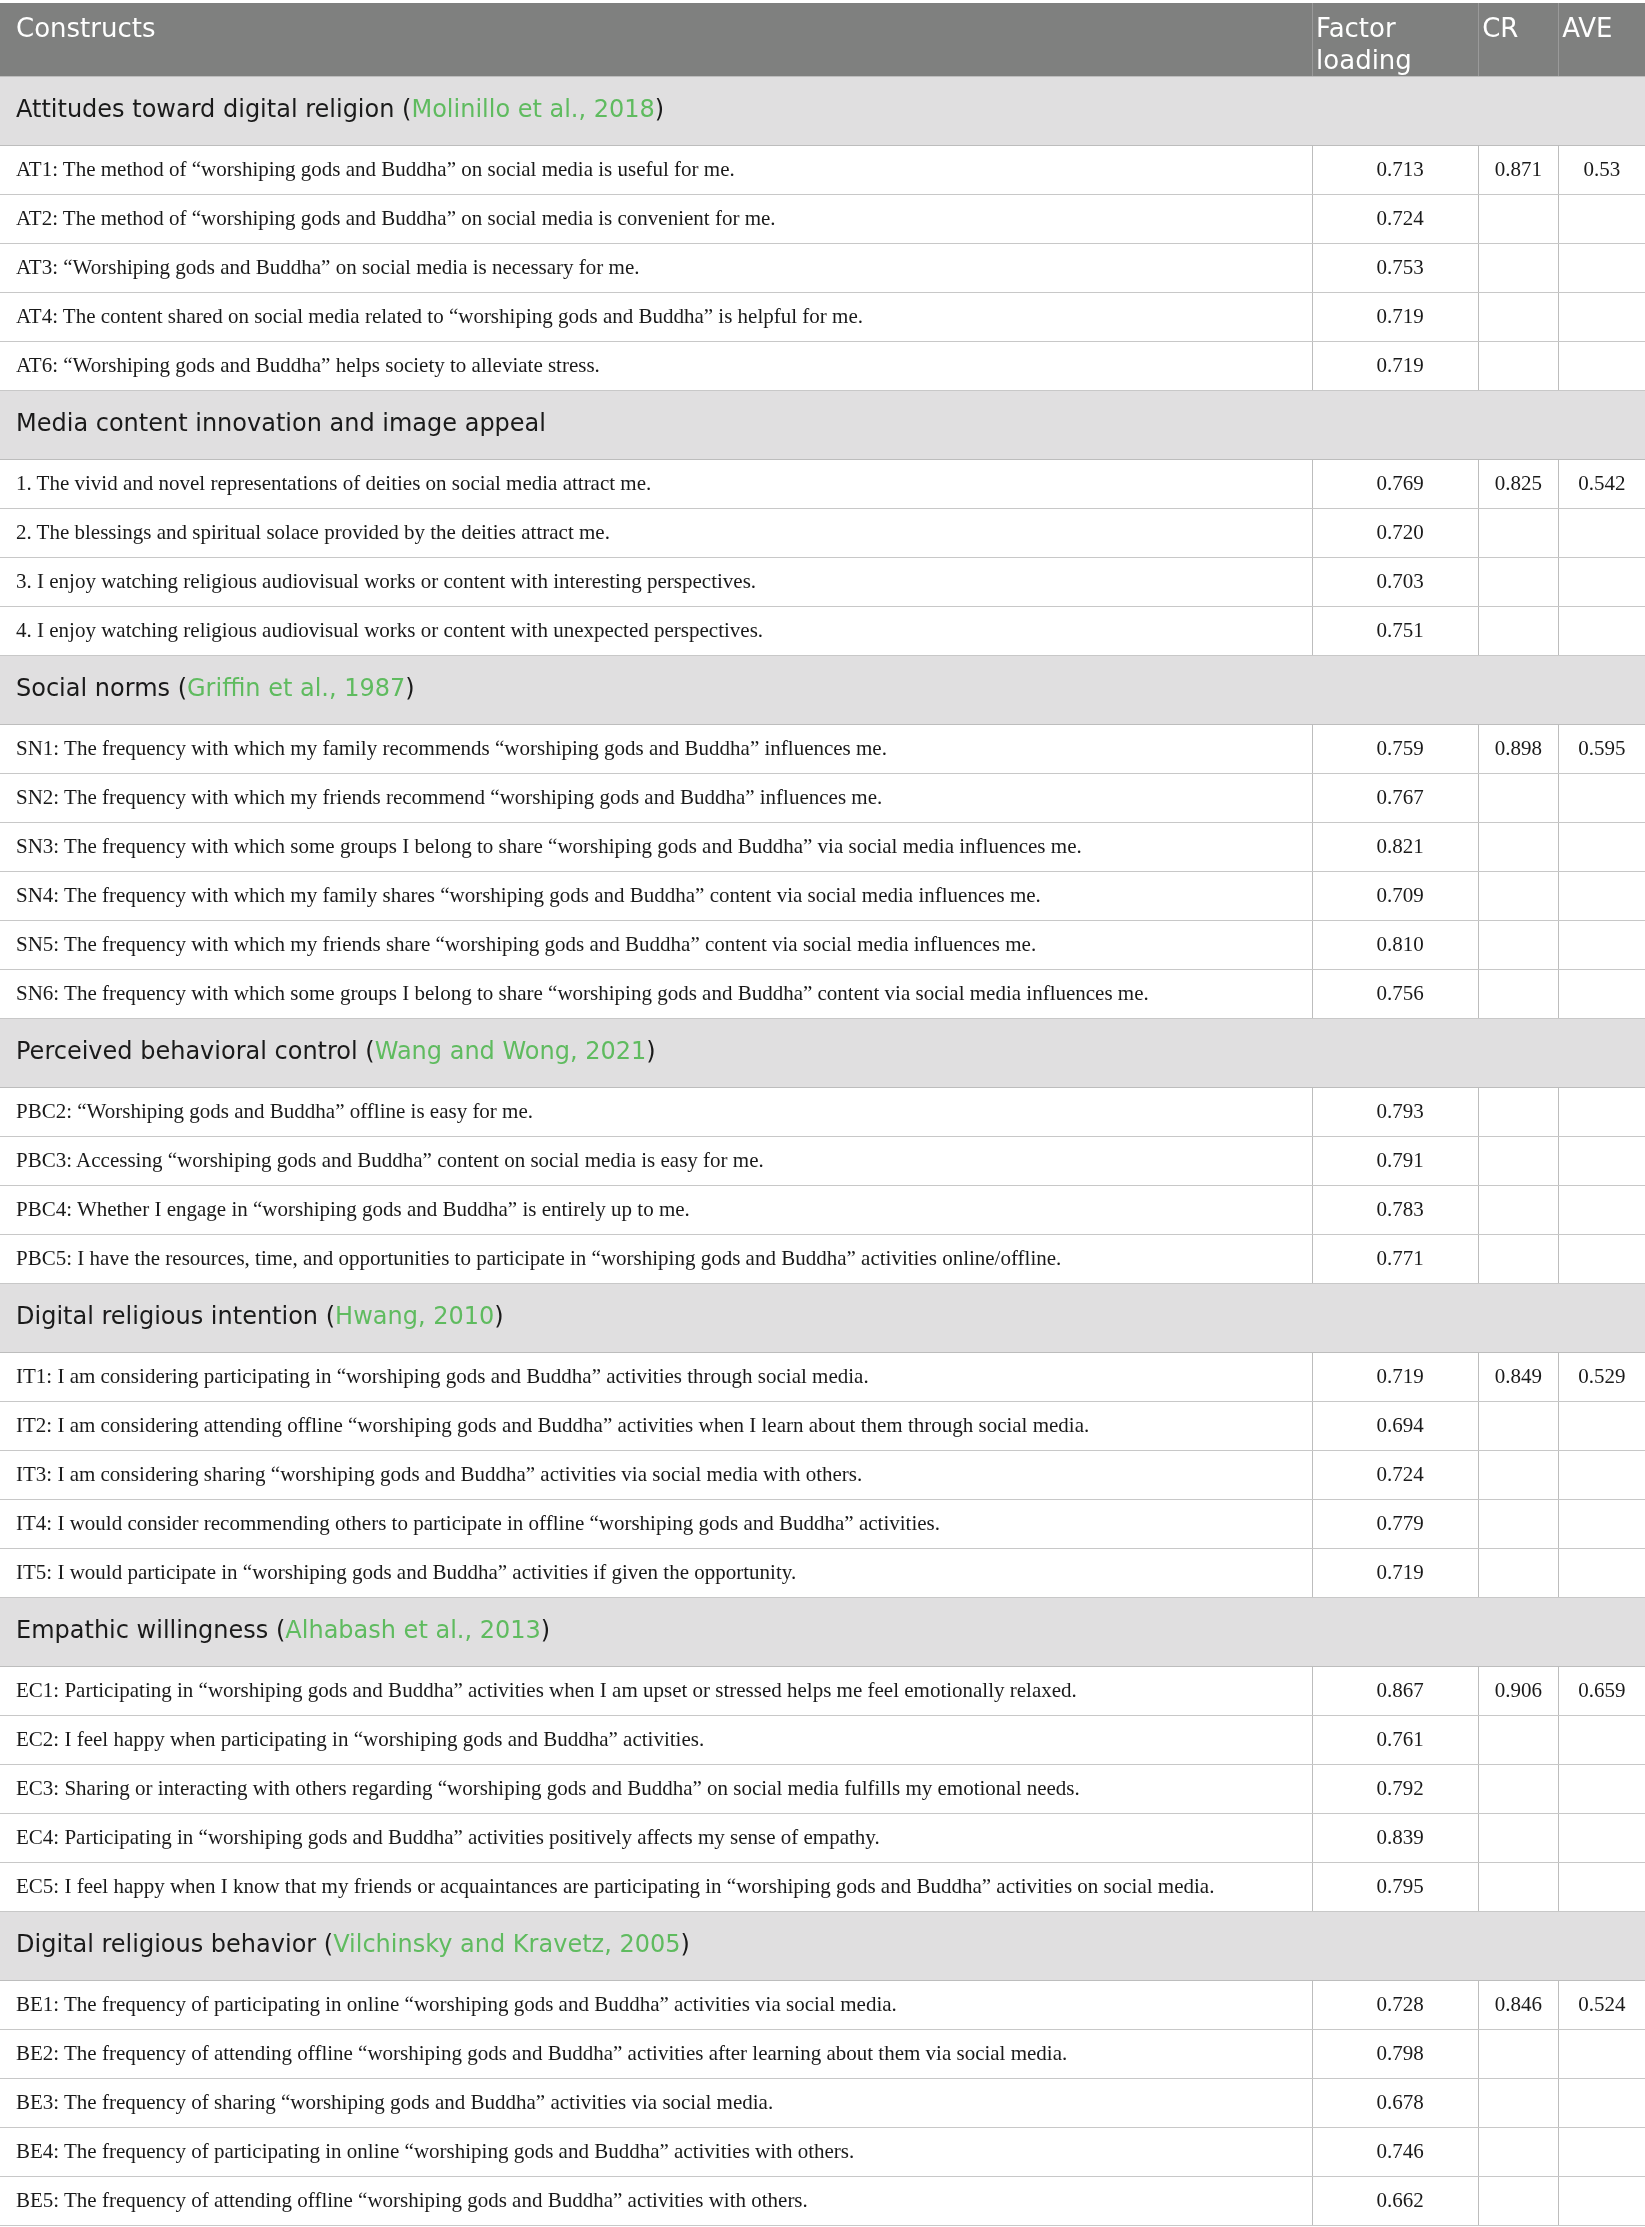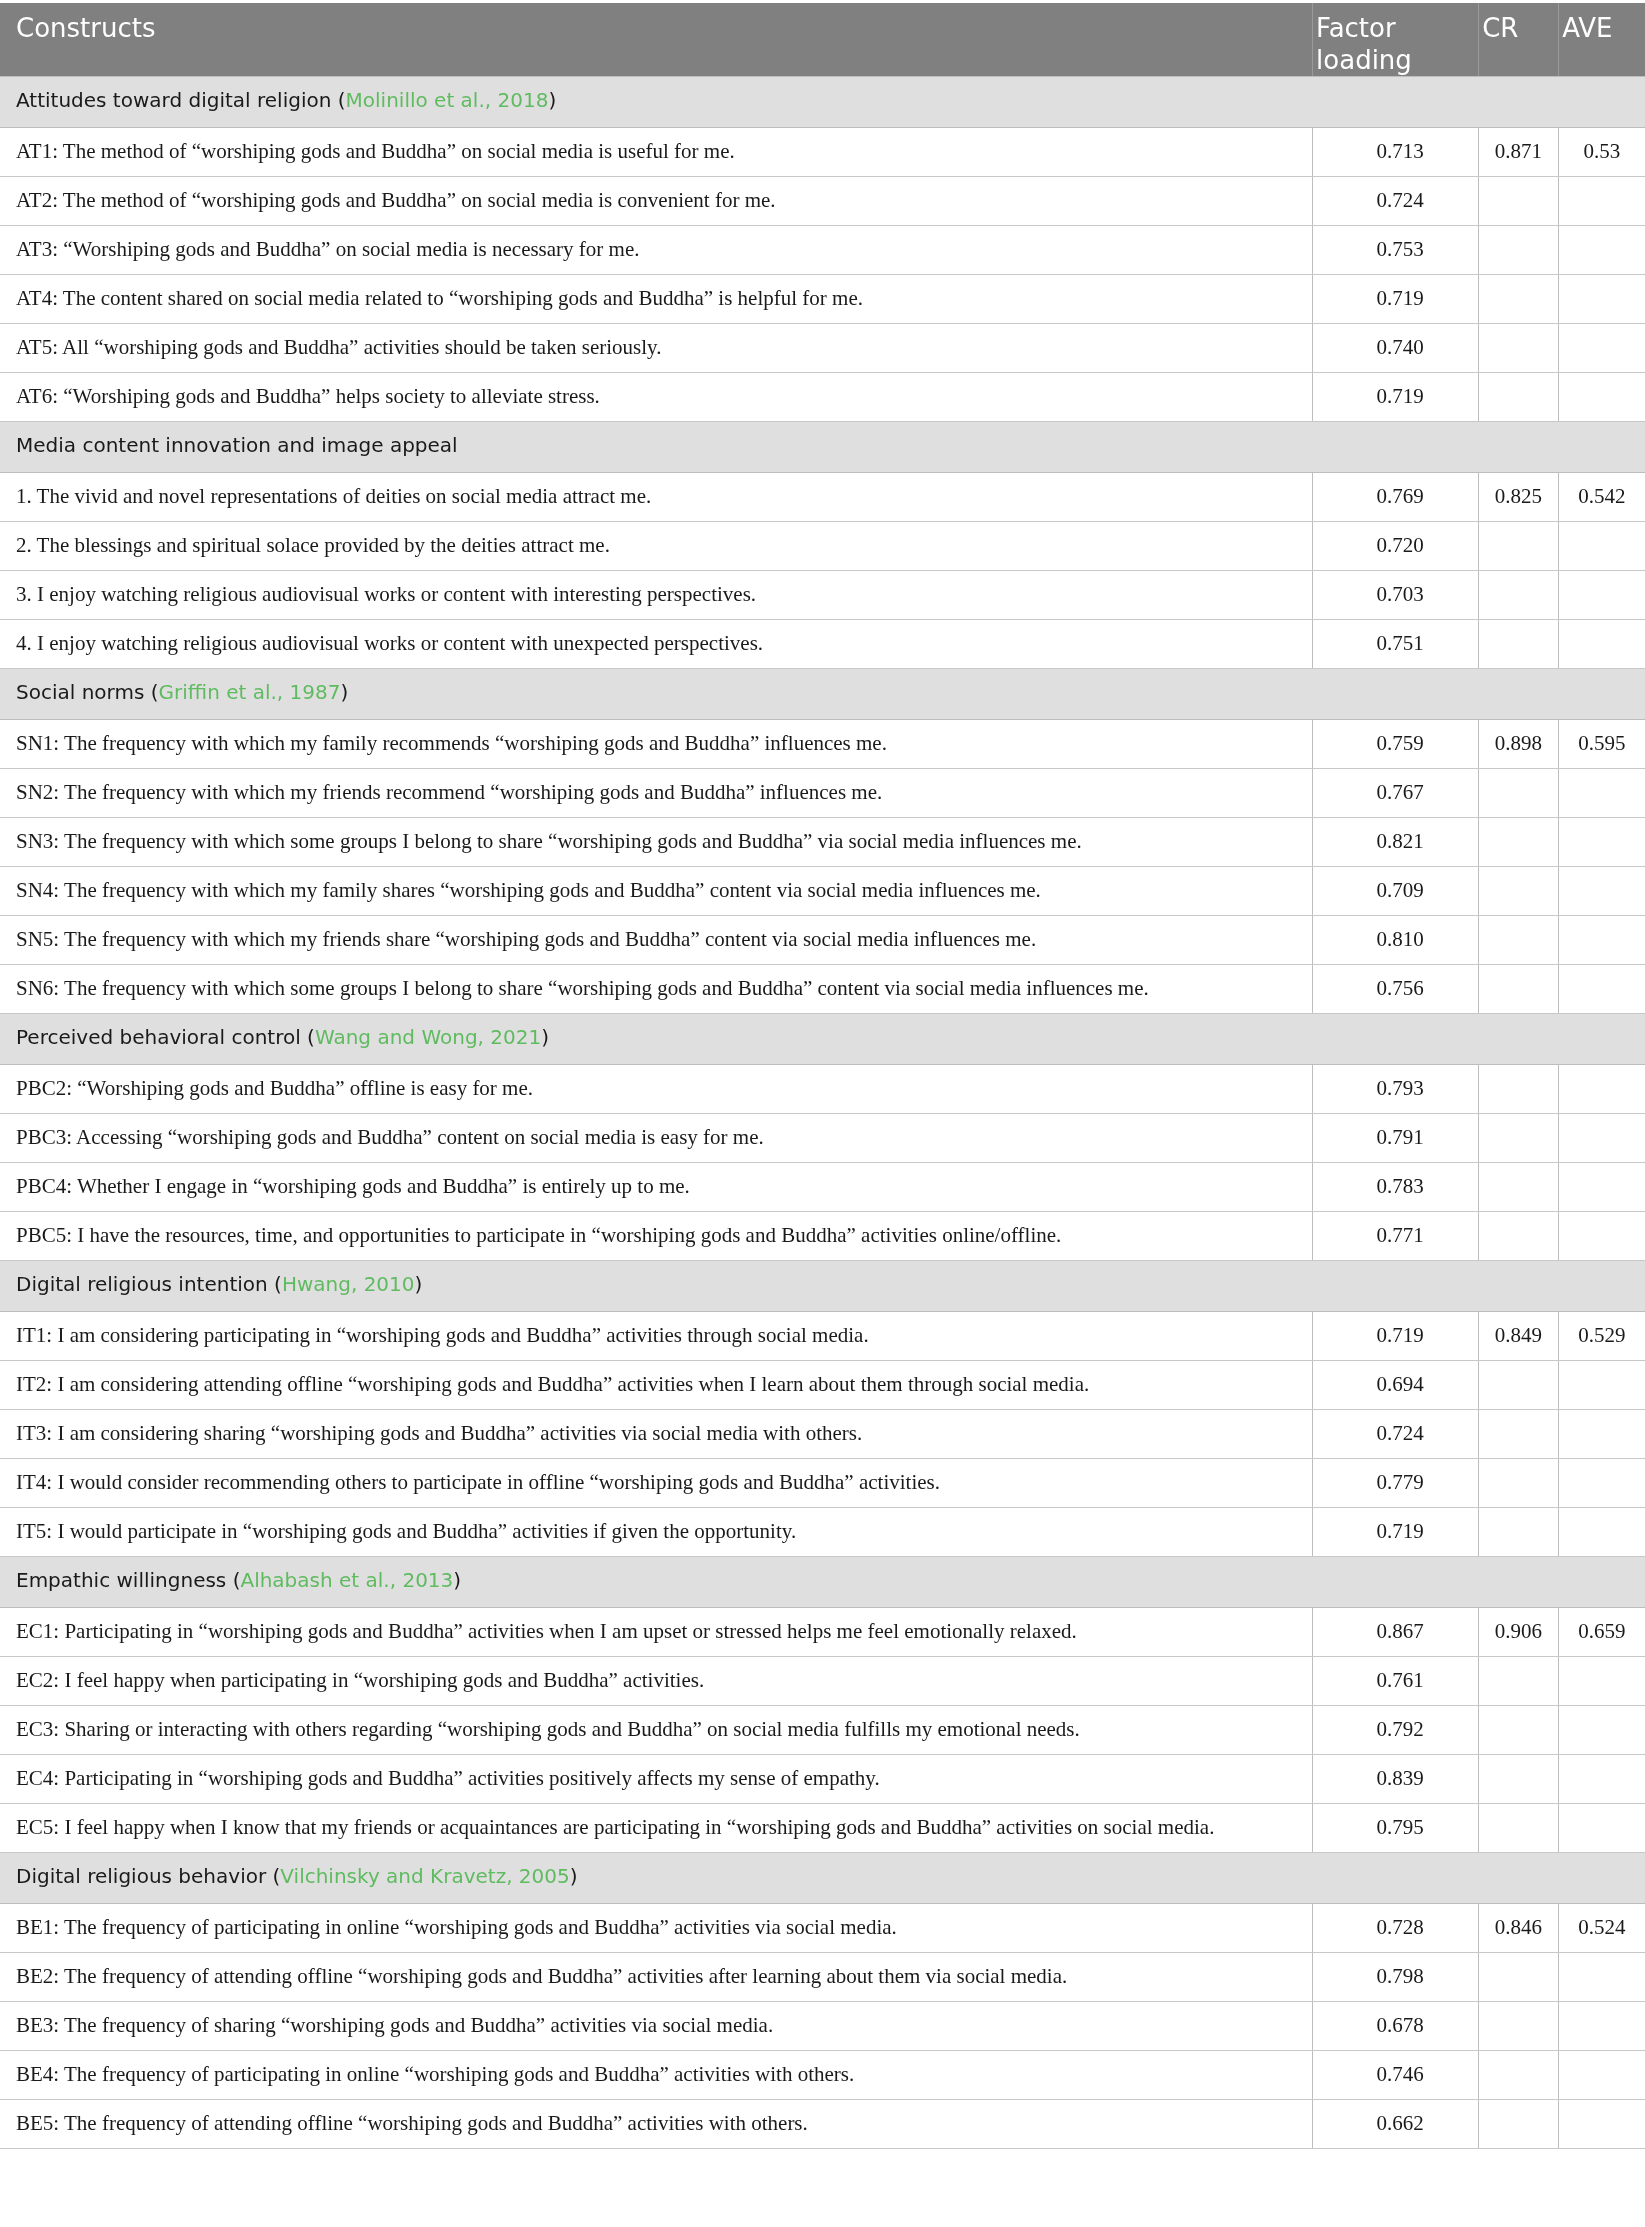--- a/index.html
+++ b/index.html
@@ -17,22 +17,22 @@
     font-family: "DejaVu Sans", sans-serif; font-weight: normal;
     font-size: 26px; line-height: 32px;
     vertical-align: top; height: 68px; box-sizing: border-box;
     padding: 8.8px 8px 0 16px;
     border-left: 0.8px solid #9a9a9a; border-right: 0.8px solid #9a9a9a;
     border-bottom: 1.6px solid #bdbdbd;
   }
   .tbl th.num { text-align: left; padding: 8.8px 3.2px 0 3.2px; }
   .tbl th.first { text-align: left; border-left: none; }
   .tbl tr.section td {
-    background: #e0dfe0; height: 51px; box-sizing: border-box;
-    font-family: "DejaVu Sans", sans-serif; font-size: 20px; color: #1a1a1a;
+    background: #e0dfe0; height: 69px; box-sizing: border-box;
+    font-family: "DejaVu Sans", sans-serif; font-size: 24px; color: #1a1a1a;
     padding: 0 0 3.2px 16px; border-bottom: 1.6px solid #bdbdbd;
     border-right: 0.8px solid #bdbdbd;
   }
   .cite { color: #5fbb5f; }
   .tbl tr.item td {
     height: 49px; box-sizing: border-box;
     font-family: "Liberation Serif", "DejaVu Serif", serif;
     font-size: 21px; color: #1a1a1a;
     border-bottom: 1.6px solid #c8c8c8; border-right: 0.8px solid #bdbdbd;
     border-left: 0.8px solid #bdbdbd;
@@ -81,26 +81,20 @@
         <td class="val"></td>
         <td class="val"></td>
       </tr>
       <tr class="item">
         <td class="stmt">AT4: The content shared on social media related to “worshiping gods and Buddha” is helpful for me.</td>
         <td class="val fl">0.719</td>
         <td class="val"></td>
         <td class="val"></td>
       </tr>
       <tr class="item">
-        <td class="stmt">AT5: All “worshiping gods and Buddha” activities should be taken seriously.</td>
-        <td class="val fl">0.740</td>
-        <td class="val"></td>
-        <td class="val"></td>
-      </tr>
-      <tr class="item">
         <td class="stmt">AT6: “Worshiping gods and Buddha” helps society to alleviate stress.</td>
         <td class="val fl">0.719</td>
         <td class="val"></td>
         <td class="val"></td>
       </tr>
       <tr class="section">
         <td colspan="4"><span>Media content innovation and image appeal</span></td>
       </tr>
       <tr class="item">
         <td class="stmt">1. The vivid and novel representations of deities on social media attract me.</td>

